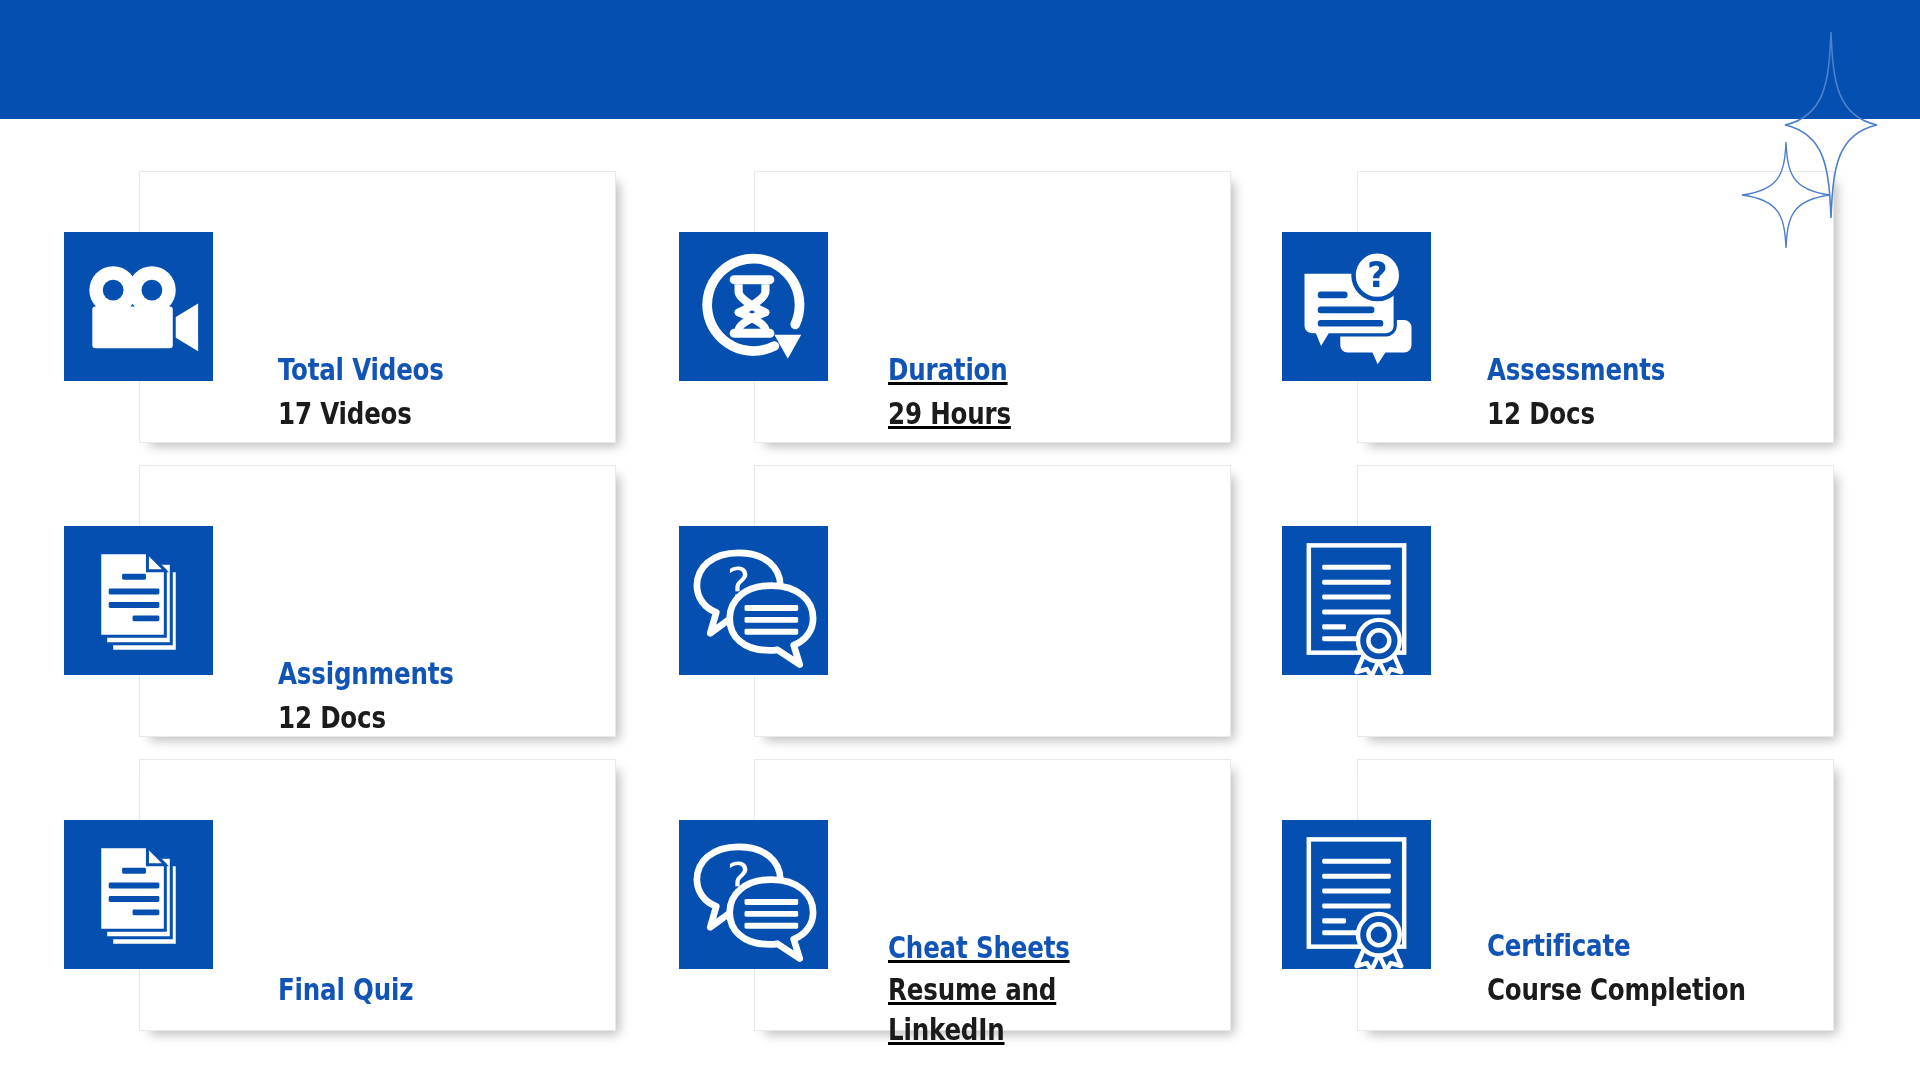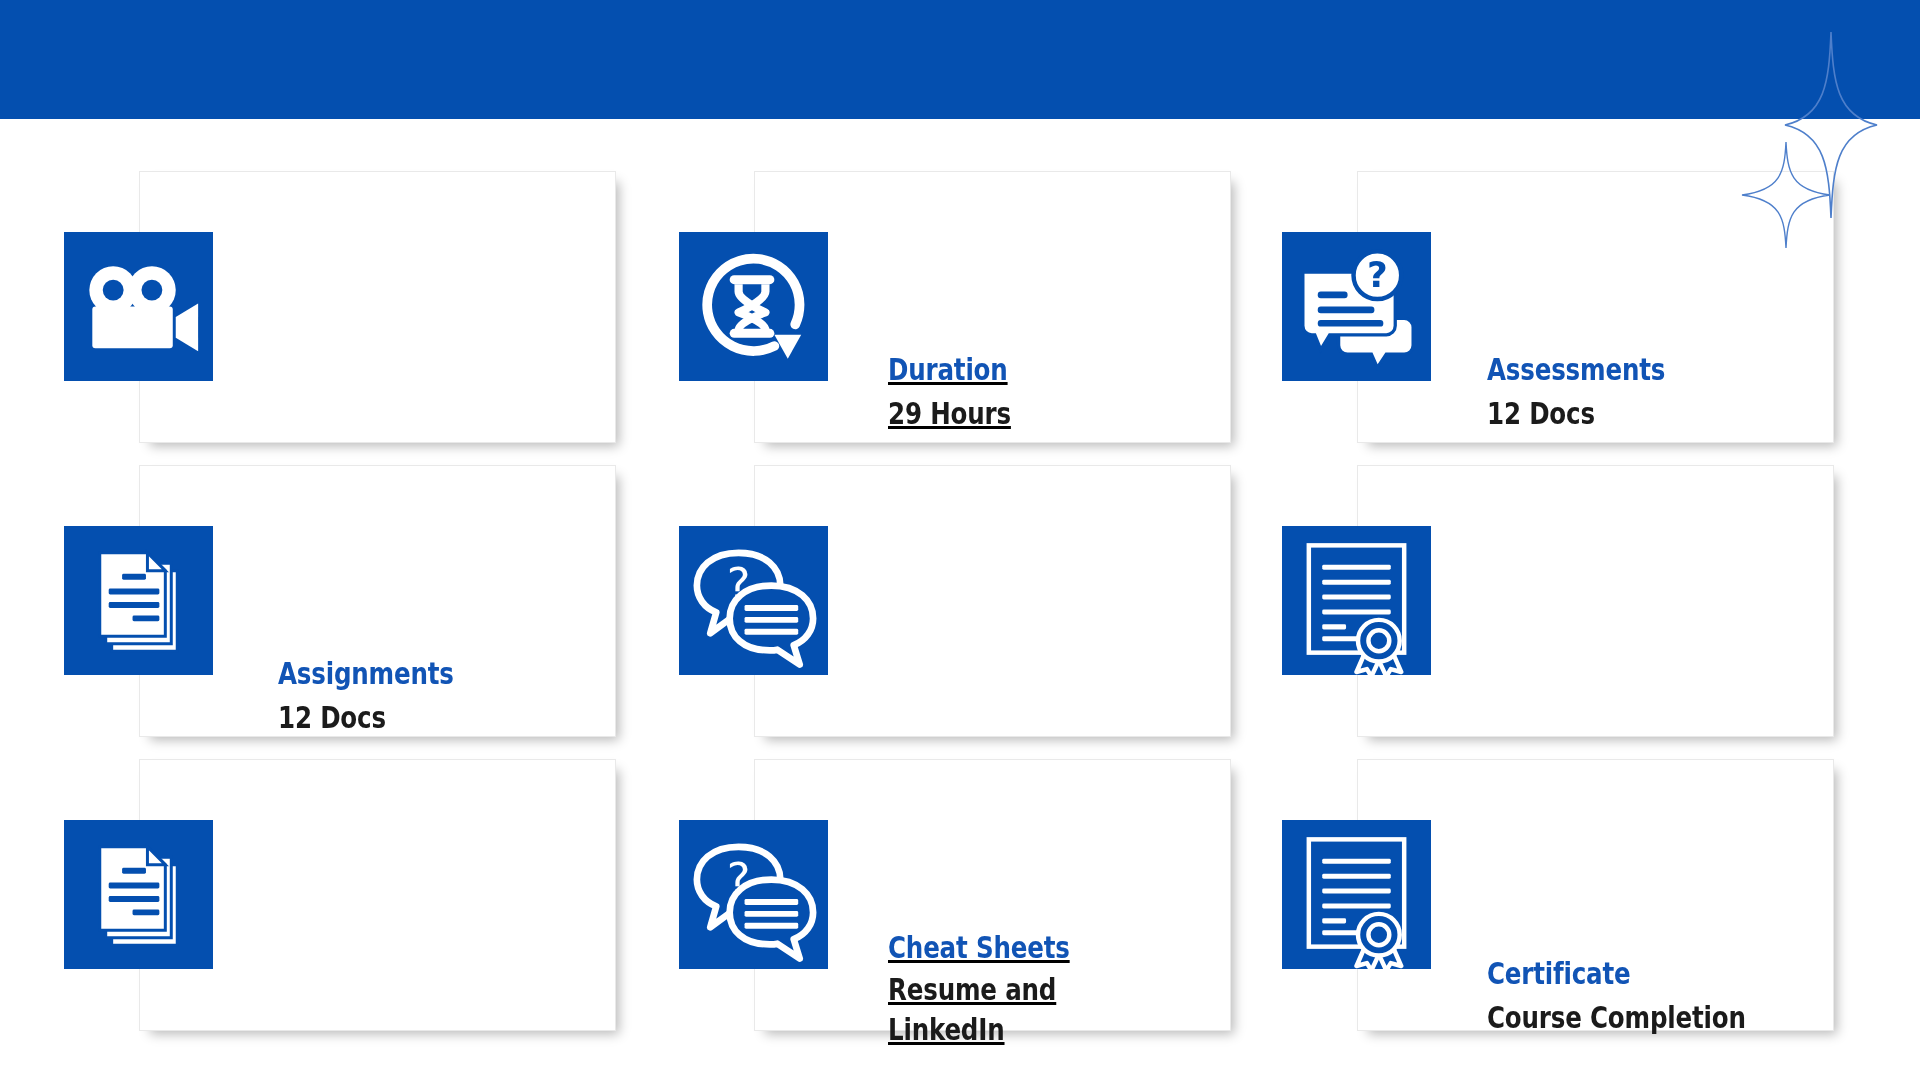--- a/index.html
+++ b/index.html
@@ -123,21 +123,21 @@
     line-height: 44px;
     letter-spacing: -0.2px;
     transform: scaleX(0.88);
     transform-origin: left center;
   }
   .card-sub.two-line { line-height: 40px; }
 
   
   .text-row-1 { top: 228px; }
   .text-row-2 { top: 532px; }
-  .text-row-3 { top: 832px; }
+  .text-row-3 { top: 804px; }
   .text-row-3.centered { top: 848px; }
   .text-row-3.tall { top: 806px; }
 </style>
 </head>
 <body>
 
 <div id="header-bar"></div>
 <div id="page-title">Course Features</div>
 
 <svg class="sparkle" id="sparkle-large" width="96" height="190" viewBox="0 0 96 190">
@@ -155,20 +155,24 @@
       <g fill="#ffffff">
         <circle cx="33" cy="39" r="16"></circle>
         <circle cx="59" cy="39" r="16"></circle>
         <circle cx="33" cy="39" r="7" fill="#044FAF"></circle>
         <circle cx="59" cy="39" r="7" fill="#044FAF"></circle>
         <rect x="19" y="50" width="54" height="28" rx="2"></rect>
         <path d="M75 57 L90 48 L90 80 L75 71 Z"></path>
       </g>
     </svg>
   </div>
+  <div class="card-text text-col-1 text-row-1">
+    <div class="card-title">Total Videos</div>
+    <div class="card-sub">17 Videos</div>
+  </div>
 
   <div class="feature-card col-2 row-1"></div>
   <div class="icon-tile icon-col-2 icon-row-1">
     <svg viewBox="0 0 100 100">
       <g fill="none" stroke="#ffffff" stroke-width="6.5" stroke-linecap="round">
         <path d="M78 62 A31 31 0 1 0 64 76.5"></path>
       </g>
       <path d="M64 69 L82 69 L73 85 Z" fill="#ffffff"></path>
       <g fill="#ffffff">
         <rect x="34" y="29" width="30" height="6" rx="3"></rect>
@@ -281,20 +285,24 @@
       </g>
       <path d="M56 18 L68 30 L56 30 Z" fill="#ffffff" stroke="#044FAF" stroke-width="2"></path>
       <g fill="#044FAF">
         <rect x="39" y="32" width="16" height="4" rx="1"></rect>
         <rect x="30" y="42" width="34" height="4" rx="1"></rect>
         <rect x="30" y="51" width="34" height="4" rx="1"></rect>
         <rect x="46" y="60" width="18" height="4" rx="1"></rect>
       </g>
     </svg>
   </div>
+  <div class="card-text text-col-1 text-row-3 centered">
+    <div class="card-title">Final Quiz</div>
+    <div class="card-sub"></div>
+  </div>
 
   <div class="feature-card col-2 row-3"></div>
   <div class="icon-tile icon-col-2 icon-row-3">
     <svg viewBox="0 0 100 100">
       <g fill="none" stroke="#ffffff" stroke-width="4.5" stroke-linejoin="round">
         <path d="M40 18 C22 18 12 28 12 40 C12 48 17 55 25 58 L21 72 L36 61 C38 61.5 39 61.5 41 61.5
                  C59 61.5 68 52 68 40 C68 28 58 18 40 18 Z"></path>
       </g>
       <text x="40" y="50" font-family="DejaVu Sans, sans-serif" font-size="30" fill="#ffffff" text-anchor="middle">?</text>
       <g fill="#044FAF" stroke="#ffffff" stroke-width="4.5" stroke-linejoin="round">

